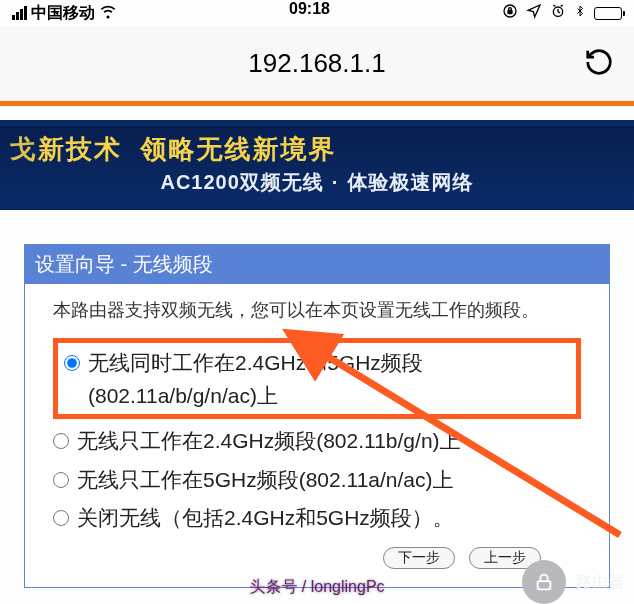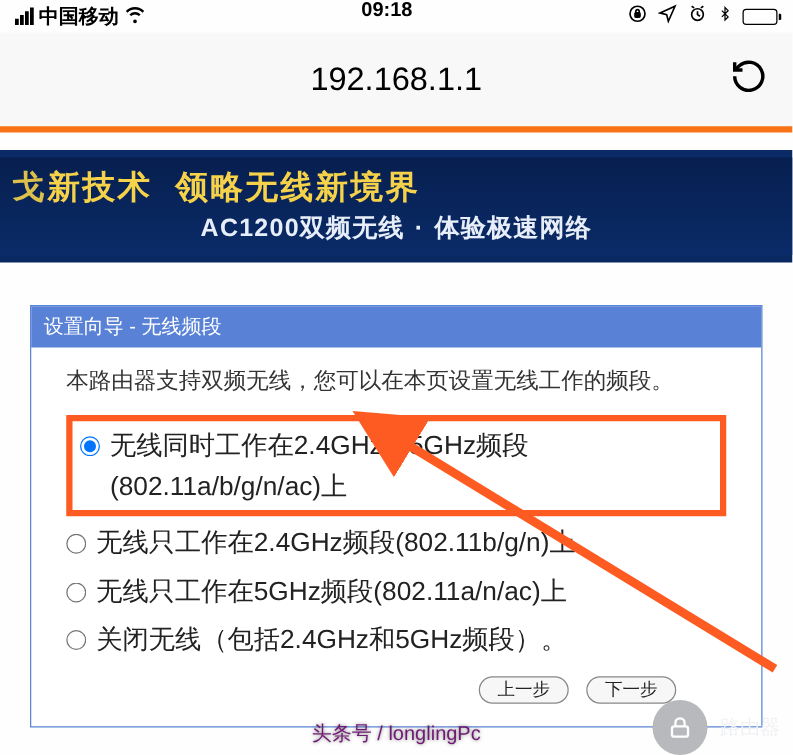--- a/index.html
+++ b/index.html
@@ -55,21 +55,21 @@
     .banner-sub { color: #e8eef9; font-size: 20px; font-weight: 700; letter-spacing: 1px; text-align: center; margin-top: 2px; }
     .dot { margin: 0 8px; }
     .panel-wrap { padding: 34px 24px 0; }
     .panel {
       border: 1px solid #5a84d6;
       background: #fff;
     }
     .panel-header {
       background: #5982d6;
       color: #fff;
-      font-size: 16px;
+      font-size: 20px;
       padding: 6px 10px;
     }
     .panel-body { padding: 14px 28px 18px; }
     .description { font-size: 18px; color: #333; margin-bottom: 16px; }
     .options { display: flex; flex-direction: column; gap: 6px; }
     .option {
       display: flex;
       align-items: flex-start;
       gap: 8px;
       font-size: 21px;
@@ -205,22 +205,22 @@
         <label class="option">
           <input type="radio" name="band" style="">
           <span class="option-label">无线只工作在5GHz频段(802.11a/n/ac)上</span>
         </label>
         <label class="option">
           <input type="radio" name="band" style="">
           <span class="option-label">关闭无线（包括2.4GHz和5GHz频段）。</span>
         </label>
       </div>
       <div class="button-row">
+        <button class="nav-btn">下一步</button>
         <button class="nav-btn">上一步</button>
-        <button class="nav-btn">下一步</button>
       </div>
     </div>
   </div>
 </div>
 
 <svg class="arrow-overlay" viewBox="0 0 380 250">
   <defs>
     <marker id="ah" viewBox="0 0 10 10" refX="1" refY="5" markerWidth="8" markerHeight="8" orient="auto">
       <path d="M0 0L10 5L0 10z" fill="#fe5b22"></path>
     </marker>

